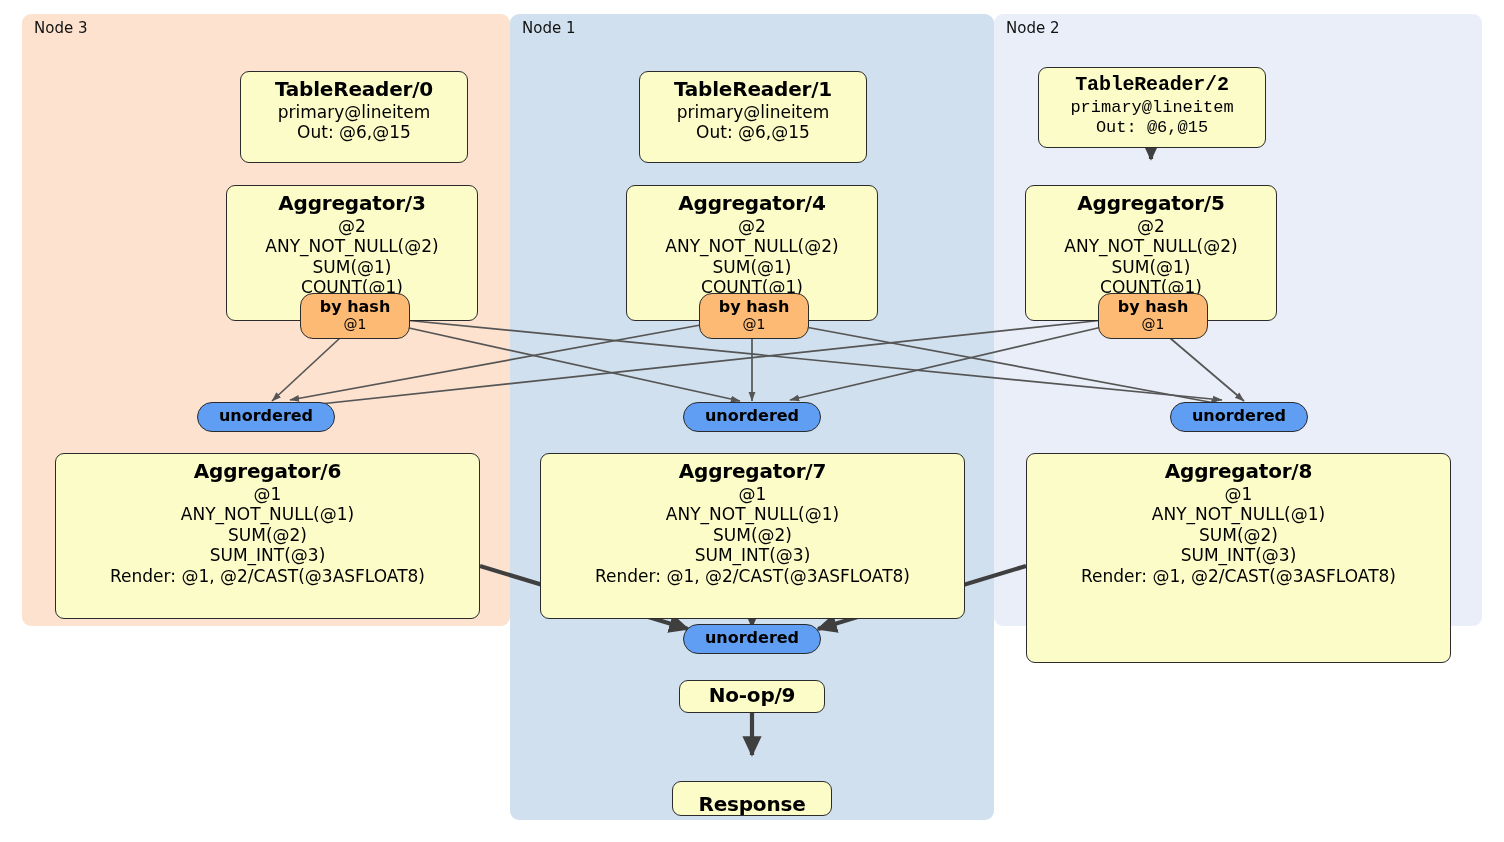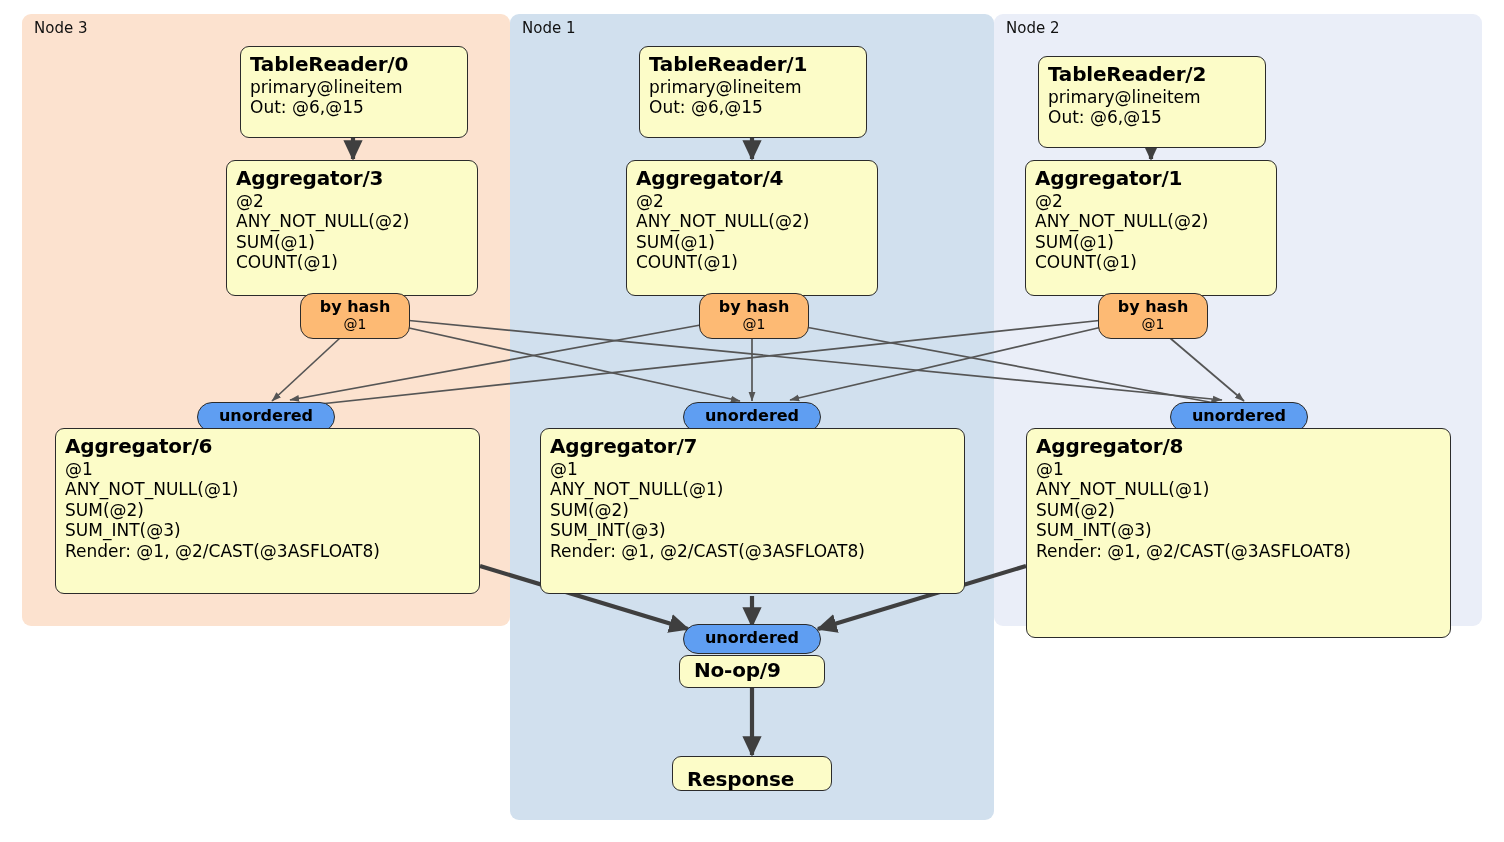--- a/index.html
+++ b/index.html
@@ -41,24 +41,25 @@
     pointer-events: none;
   }
 
   
   .proc-box {
     position: absolute;
     box-sizing: border-box;
     background: #fcfcc8;
     border: 1.6px solid #2b2b2b;
     border-radius: 9px;
-    text-align: left;
+    text-align: center;
     padding: 5px 9px 7px 9px;
     color: #000000;
     line-height: 1.2;
+    margin-top: 25px;
   }
   .proc-title {
     font-size: 20px;
     font-weight: bold;
     letter-spacing: -0.2px;
     display: block;
     margin-bottom: 1px;
   }
   .proc-line {
     display: block;
@@ -227,28 +228,28 @@
   </div>
 
   <div class="proc-box compact" style="left:679px; top:655px; width:146px; height:33px; padding-top:2px;">
     <span class="proc-title">No-op/9</span>
   </div>
 
   <div class="proc-box compact" style="left:672px; top:756px; width:160px; height:35px; padding-top:10px;">
     <span class="proc-title">Response</span>
   </div>
 
-  <div class="proc-box" style="left:1038px; top:56px; width:228px; height:92px;">
+  <div class="proc-box" style="left:1038px; top:42px; width:228px; height:81px;font-family:Liberation Mono, monospace;">
     <span class="proc-title">TableReader/2</span>
     <span class="proc-line">primary@lineitem</span>
     <span class="proc-line">Out: @6,@15</span>
   </div>
 
   <div class="proc-box" style="left:1025px; top:160px; width:252px; height:136px;">
-    <span class="proc-title">Aggregator/1</span>
+    <span class="proc-title">Aggregator/5</span>
     <span class="proc-line">@2</span>
     <span class="proc-line">ANY_NOT_NULL(@2)</span>
     <span class="proc-line">SUM(@1)</span>
     <span class="proc-line">COUNT(@1)</span>
   </div>
 
   <div class="pill hash" style="left:1098px; top:293px; width:110px; height:46px;">
     <span class="pill-main">by hash</span>
     <span class="pill-sub">@1</span>
   </div>

